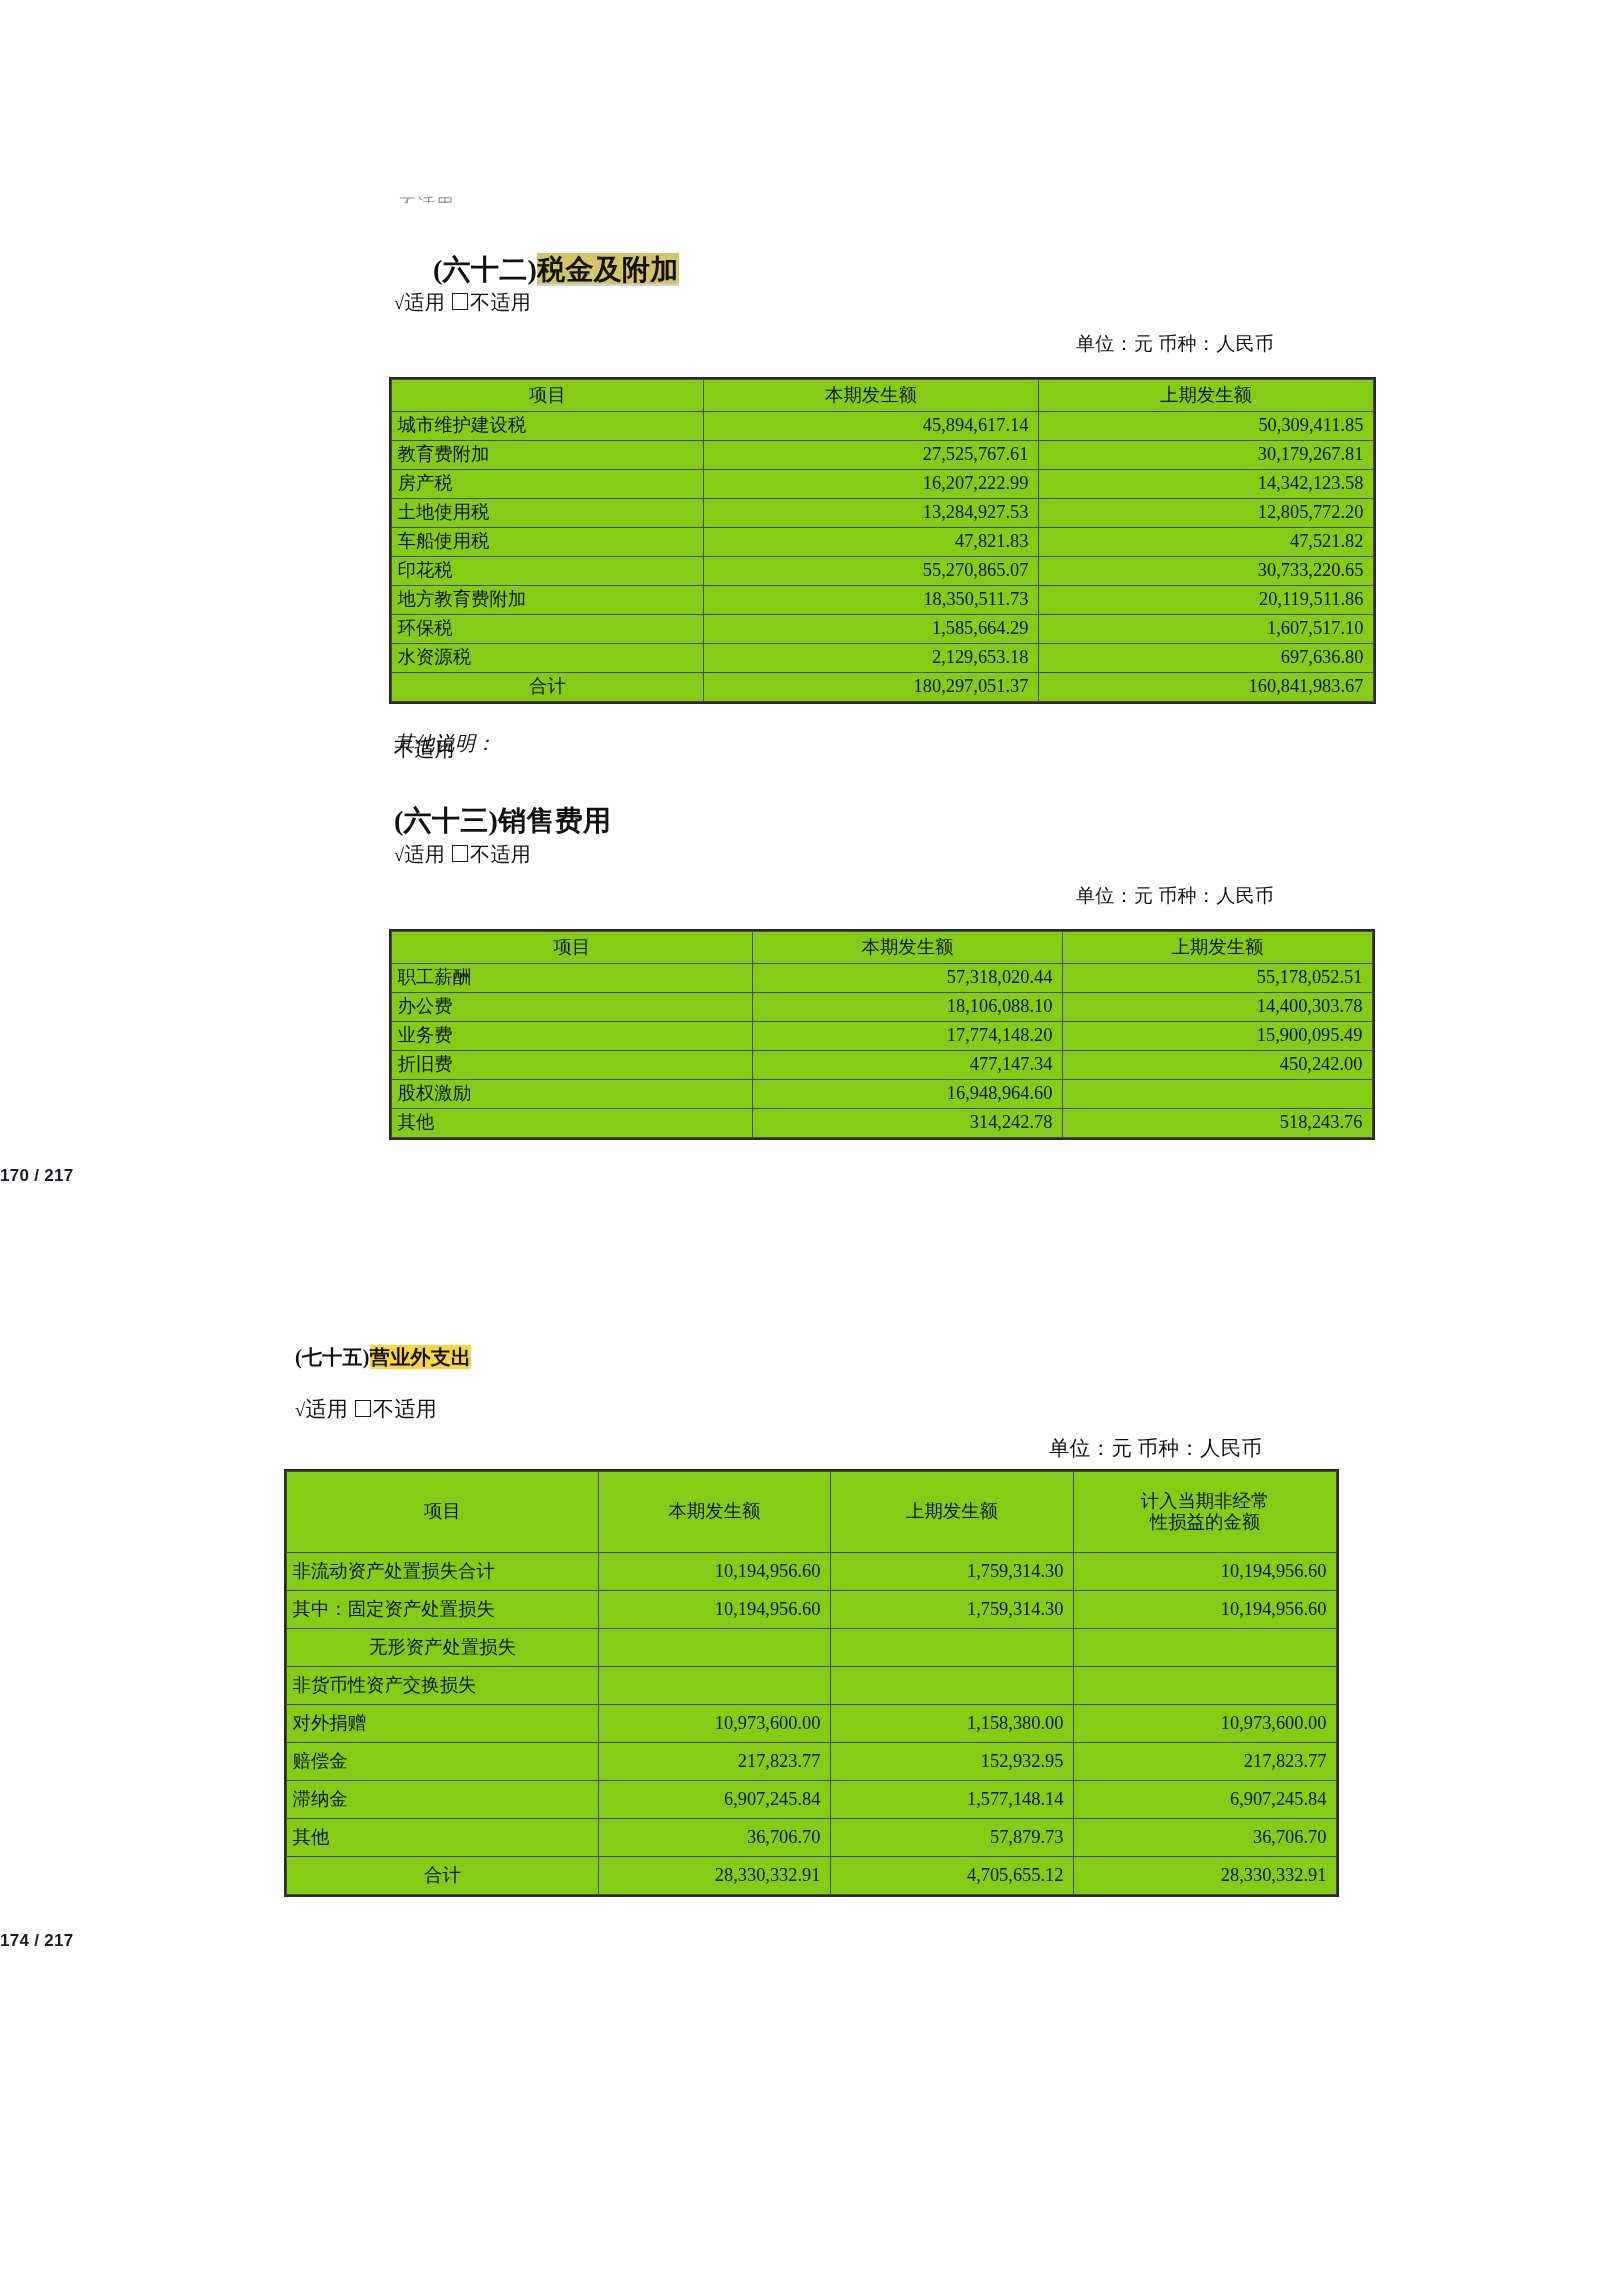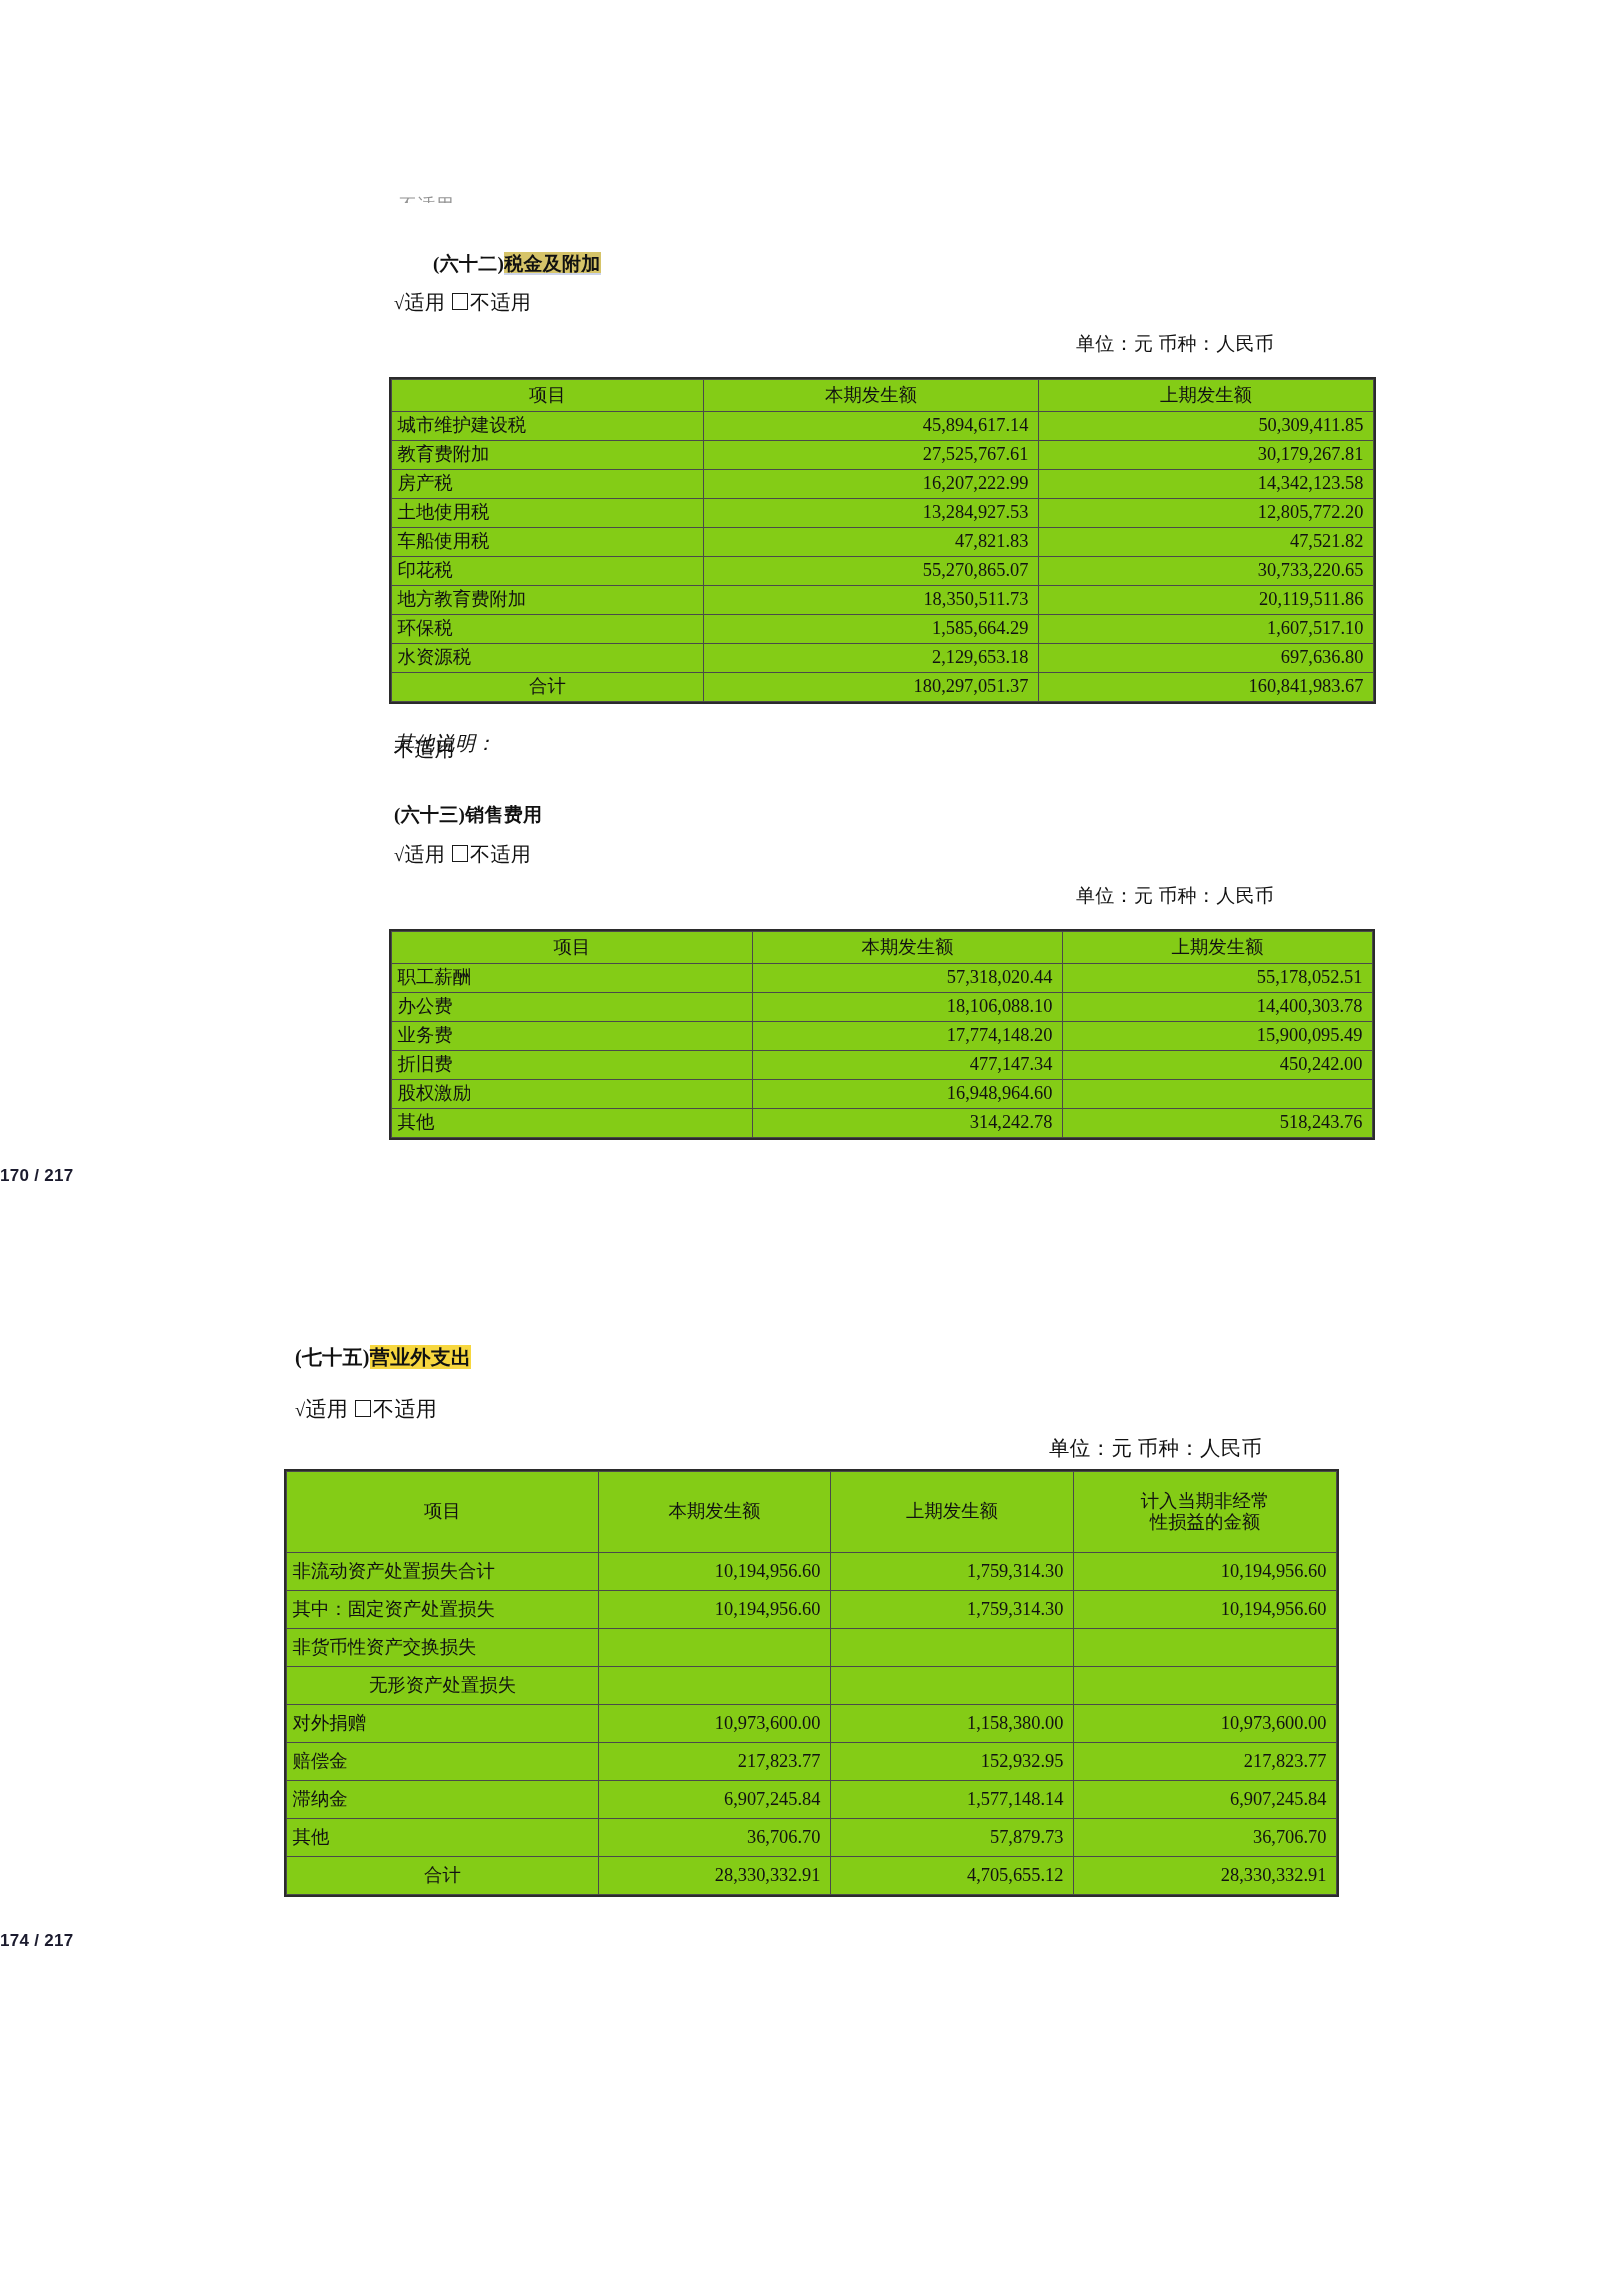--- a/index.html
+++ b/index.html
@@ -25,21 +25,21 @@
     font-size: 17.7px;
     color: #6f6f6f;
     height: 9.5px;
     overflow: hidden;
     letter-spacing: 0.7px;
     opacity: .75;
   }
 
   .sec-title {
     position: absolute;
-    font-size: 19px;
+    font-size: 28px;
     font-weight: bold;
     letter-spacing: 0.3px;
     white-space: nowrap;
   }
   .sec-title .hl-gold {
     background: #d6c469;
     box-shadow: 0 -2px 0 0 #ccd4e8 inset;
     padding: 0.7px 0 1.4px 0;
   }
   .sec-title .hl-yellow {
@@ -323,27 +323,27 @@
           <td class="num">1,759,314.30</td>
           <td class="num">10,194,956.60</td>
         </tr>
       <tr>
           <td class="item">其中：固定资产处置损失</td>
           <td class="num">10,194,956.60</td>
           <td class="num">1,759,314.30</td>
           <td class="num">10,194,956.60</td>
         </tr>
       <tr>
+          <td class="ctr">无形资产处置损失</td>
+          <td class="num"></td>
+          <td class="num"></td>
+          <td class="num"></td>
+        </tr>
+      <tr>
           <td class="item">非货币性资产交换损失</td>
-          <td class="num"></td>
-          <td class="num"></td>
-          <td class="num"></td>
-        </tr>
-      <tr>
-          <td class="ctr">无形资产处置损失</td>
           <td class="num"></td>
           <td class="num"></td>
           <td class="num"></td>
         </tr>
       <tr>
           <td class="item">对外捐赠</td>
           <td class="num">10,973,600.00</td>
           <td class="num">1,158,380.00</td>
           <td class="num">10,973,600.00</td>
         </tr>

